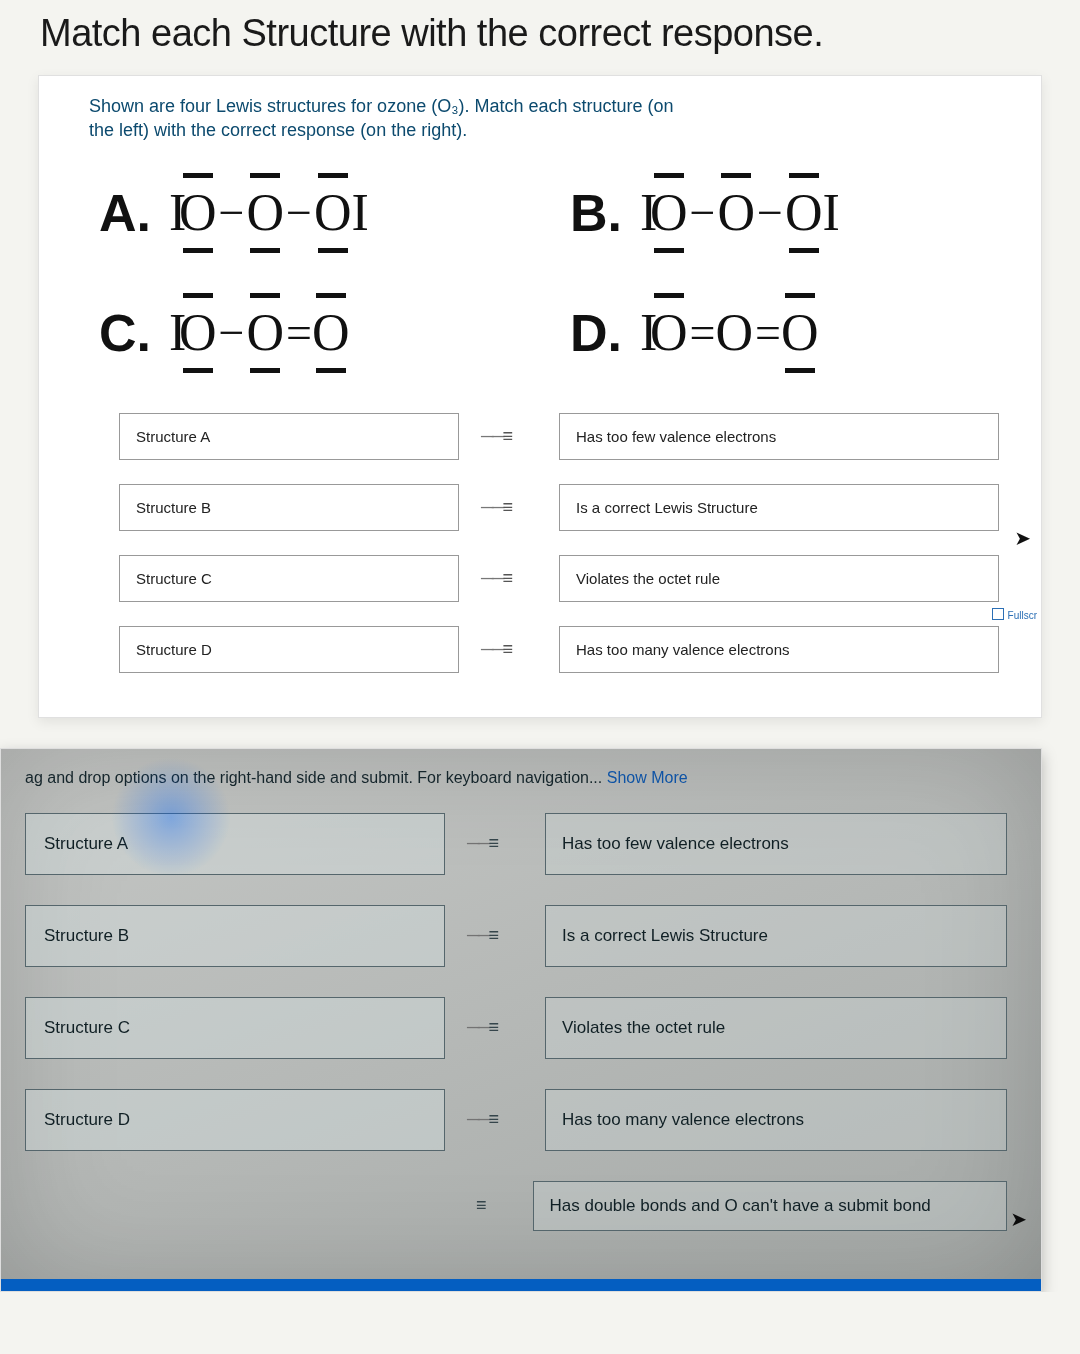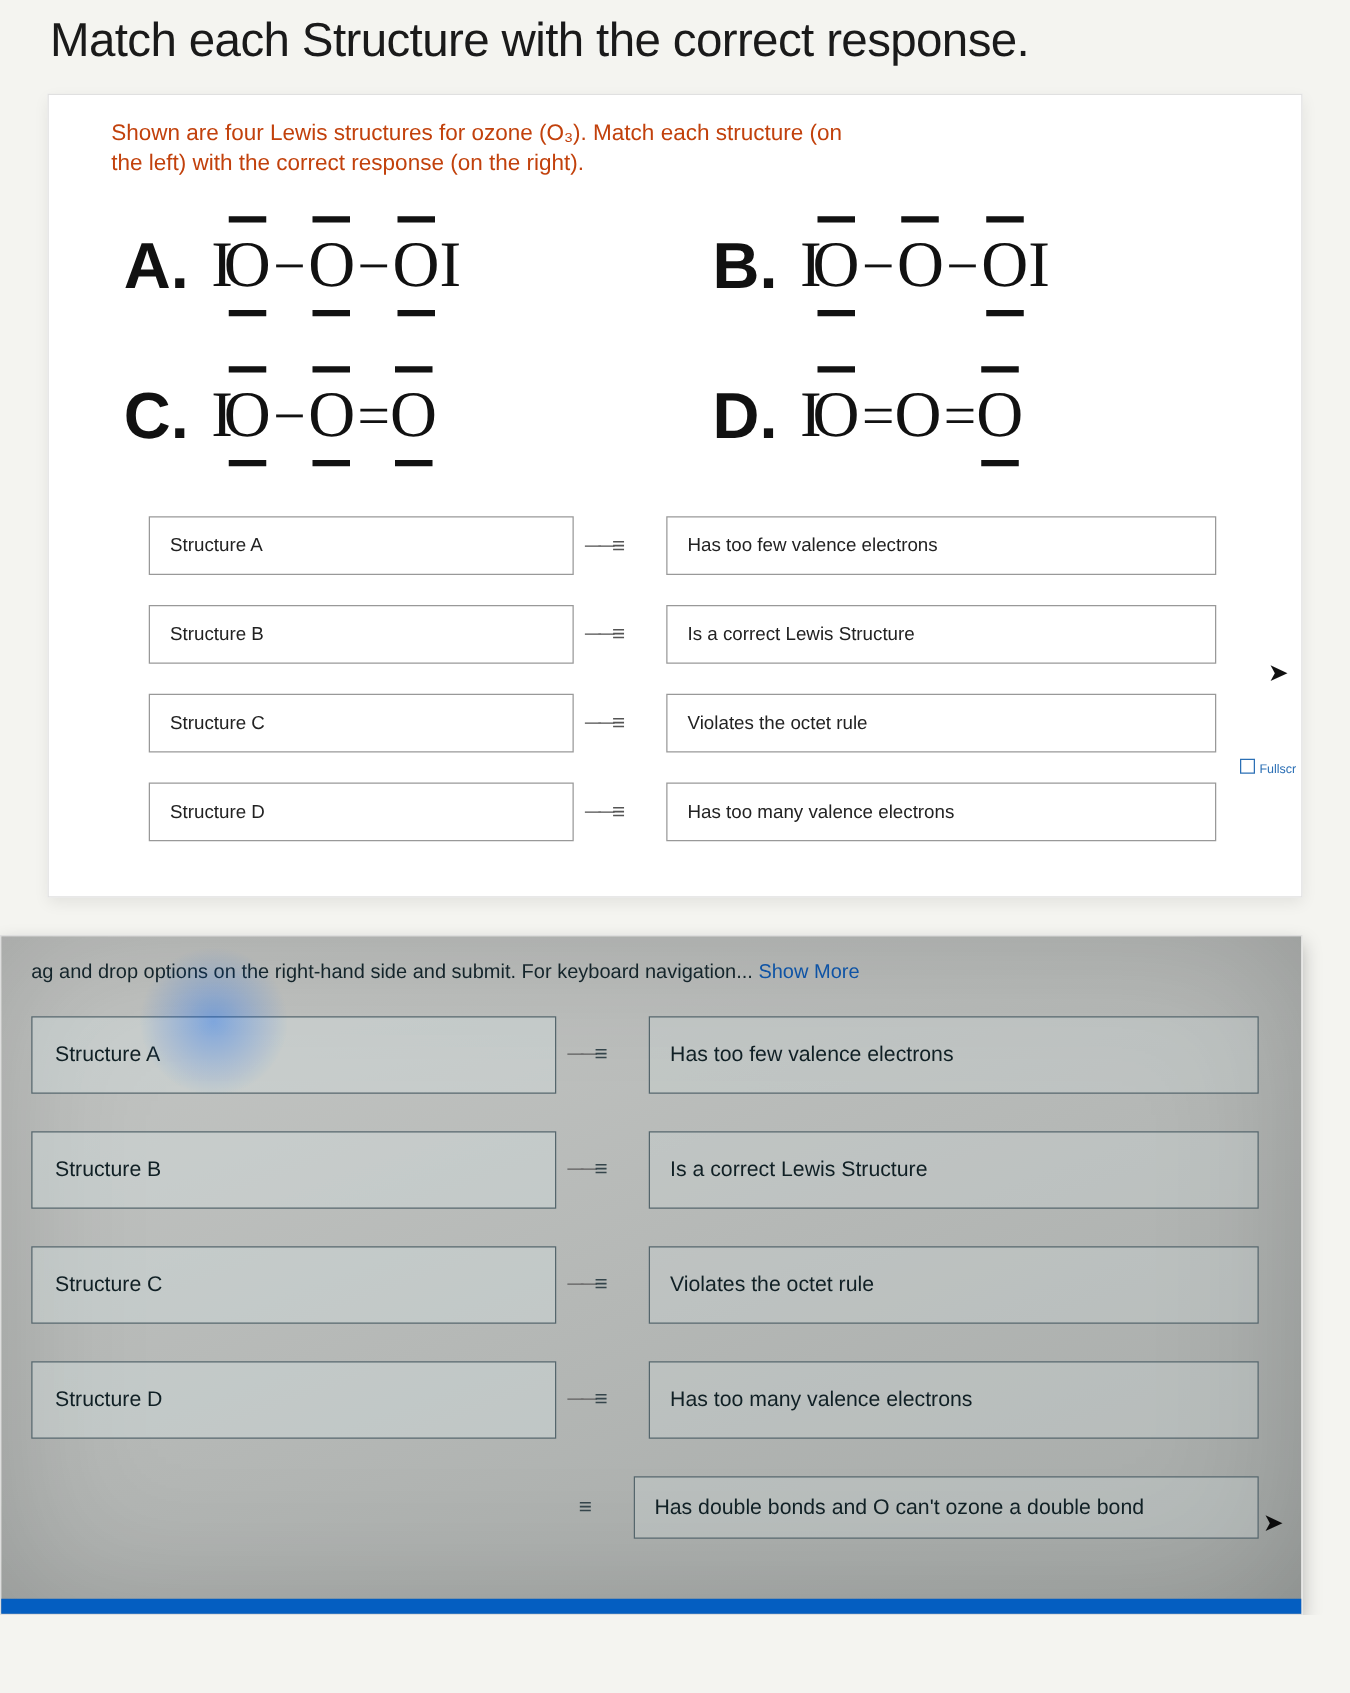--- a/index.html
+++ b/index.html
@@ -25,21 +25,21 @@
     box-shadow: 0 4px 12px rgba(0,0,0,0.08);
   }
   .card.photo {
     background: #c0c2c0;
     background: linear-gradient(160deg, #c8cac8 0%, #a8acaa 100%);
     filter: contrast(1.05) brightness(0.97);
     box-shadow: inset 0 0 120px rgba(0,0,0,0.18), 0 6px 14px rgba(0,0,0,0.25);
   }
   .prompt {
     font-size: 18px;
-    color: #c2410c;
+    color: #0c4a6e;
     line-height: 1.35;
     max-width: 600px;
     margin-bottom: 30px;
   }
   .lewis-grid {
     display: grid;
     grid-template-columns: 1fr 1fr;
     row-gap: 60px;
     column-gap: 40px;
     margin: 40px 10px 50px 10px;
@@ -75,21 +75,21 @@
   .dbl  { letter-spacing:-2px; }
   .instr {
     font-size: 14.5px;
     color: #3a3a3a;
     margin: 8px 0 14px 0;
   }
   .instr .link { color: #0064c8; cursor:pointer; }
   .match-row {
     display:flex;
     align-items:stretch;
-    gap: 3px;
+    gap: 16px;
     margin-bottom: 24px;
   }
   .match-left, .match-right {
     border:1px solid #999;
     background: rgba(255,255,255,0.6);
     padding:14px 16px;
     font-size:15px;
     color:#222;
     display:flex;
     align-items:center;
@@ -253,18 +253,18 @@
       <div class="match-right">Violates the octet rule</div>
     </div>
     <div class="match-row">
       <div class="match-left">Structure D</div>
       <div class="connector"><span class="dash">── </span>≡</div>
       <div class="match-right">Has too many valence electrons</div>
     </div>
     <div class="match-row">
       <div style="width:420px;"></div>
       <div class="connector"><span class="dash">&nbsp;&nbsp;&nbsp;</span>≡</div>
-      <div class="match-right">Has double bonds and O can't ozone a double bond</div>
+      <div class="match-right">Has double bonds and O can't have a submit bond</div>
     </div>
   </div>
   <span class="cursor c2">➤</span>
   <div class="bottom-bar" style="position:absolute;left:0;right:0;bottom:0;"></div>
 </div>
 
 </body></html>

